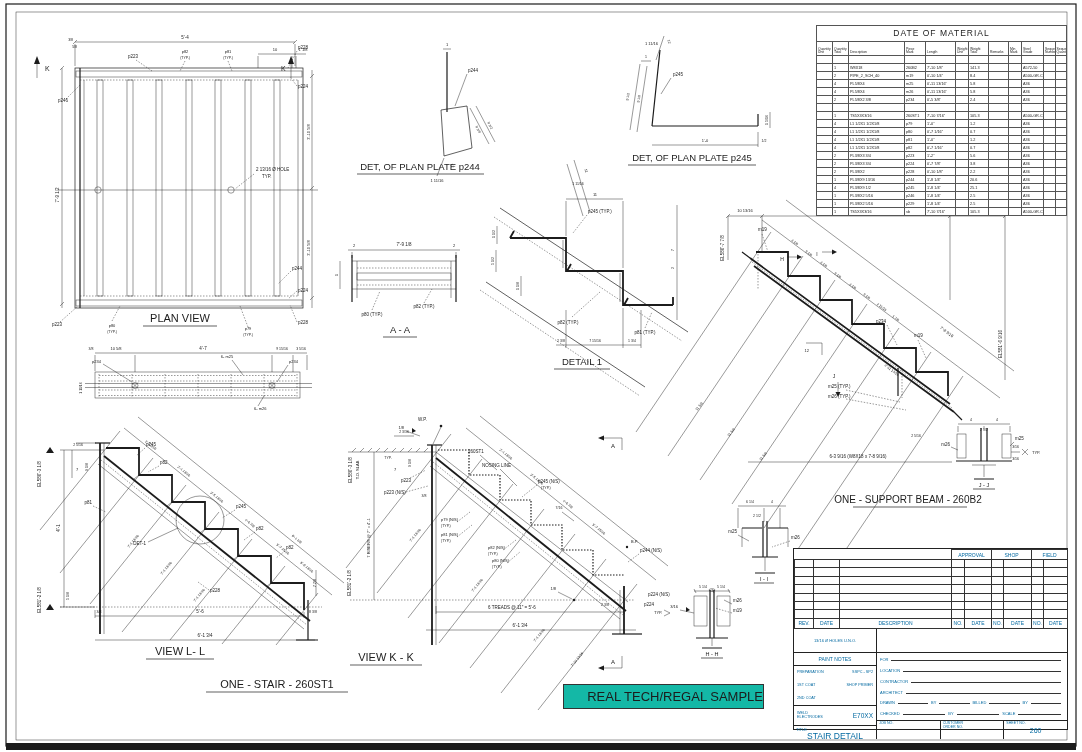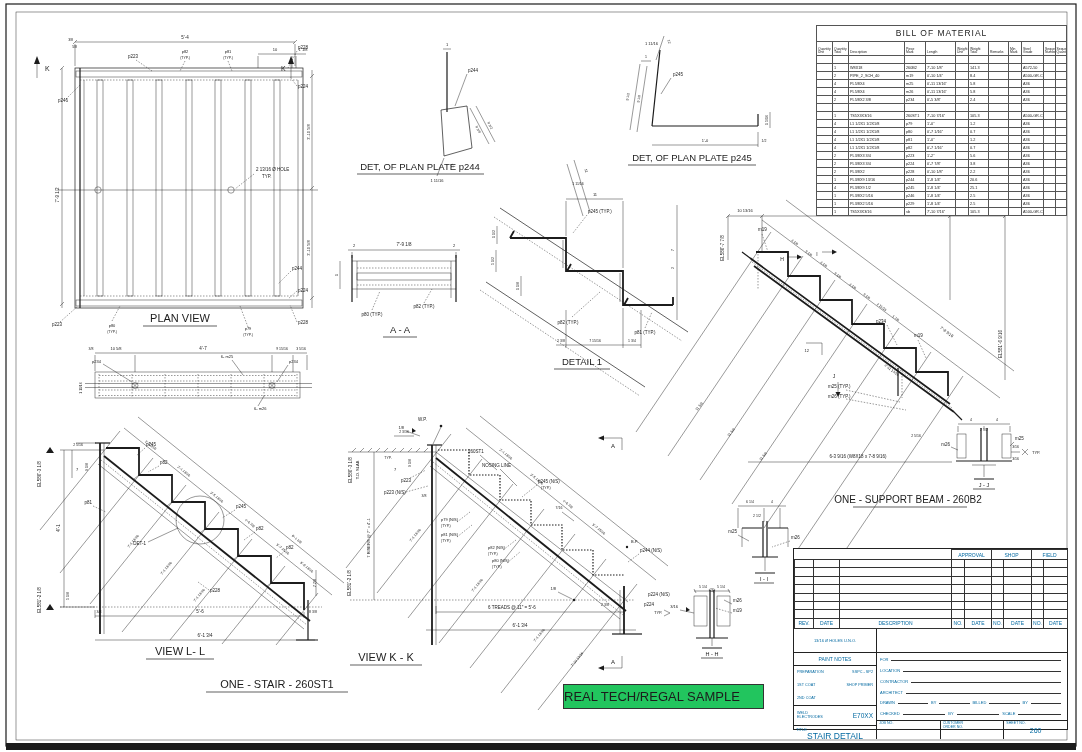--- a/index.html
+++ b/index.html
@@ -37,21 +37,21 @@
   .tb-box{height:23px;border-bottom:0.6px solid #222}
   .flds{flex:1;padding:1px 3px;display:flex;flex-direction:column;justify-content:space-around}
   .fld{display:flex;align-items:flex-end;font-size:4px;white-space:nowrap}
   .fld .u{flex:1;border-bottom:0.5px solid #333;margin:0 3px 1px 3px;height:4px}
   .tb-bot{height:18px;border-top:0.6px solid #222;display:flex}
   .bc{flex:1;border-right:0.5px solid #222;position:relative;overflow:hidden}
   .bc:last-child{border-right:none}
   .bc .lb{position:absolute;left:2px;top:1px;font-size:3.6px;line-height:1.1}
   .bc .vv{position:absolute;left:0;right:0;top:6px;text-align:center;font-size:7px}
   
-  #stamp{position:absolute;left:563px;top:684px;width:199px;height:23px;border:1px solid #333;display:flex;align-items:center;justify-content:flex-start;font-size:13px;color:#1c1c1c;background:#22c55e}
+  #stamp{position:absolute;left:563px;top:684px;width:199px;height:23px;border:1px solid #333;display:flex;align-items:center;justify-content:flex-end;font-size:13px;color:#1c1c1c;background:#14b8a6}
 </style>
 </head>
 <body>
 
 <div id="sheet">
 <svg viewBox="0 0 1082 752" width="1082" height="752">
 <defs>
 <pattern id="stip" width="3" height="3" patternUnits="userSpaceOnUse">
           <rect width="3" height="3" fill="#fff"></rect>
           <rect x="0.4" y="0.4" width="1.7" height="1.7" fill="#2a2a2a"></rect>
@@ -461,21 +461,21 @@
         <col style="width:13px">
         <col style="width:20px">
         <col style="width:20px">
         <col style="width:13px">
         <col style="width:22px">
         <col style="width:11.5px">
         <col style="width:11.5px">
   </colgroup>
   <tbody>
         <tr class="bt">
-          <td colspan="12">BILL OF MATERIAL</td>
+          <td colspan="12">DATE OF MATERIAL</td>
         </tr>
   <tr>
     <th><span>Quantity</span><br><span>Unit</span></th>
     <th><span>Quantity</span><br><span>Total</span></th>
     <th><span>Description</span><br><span></span></th>
     <th><span>Piece</span><br><span>Mark</span></th>
     <th><span>Length</span><br><span></span></th>
     <th><span>Weight</span><br><span>Unit</span></th>
     <th><span>Weight</span><br><span>Total</span></th>
     <th><span>Remarks</span><br><span></span></th>

